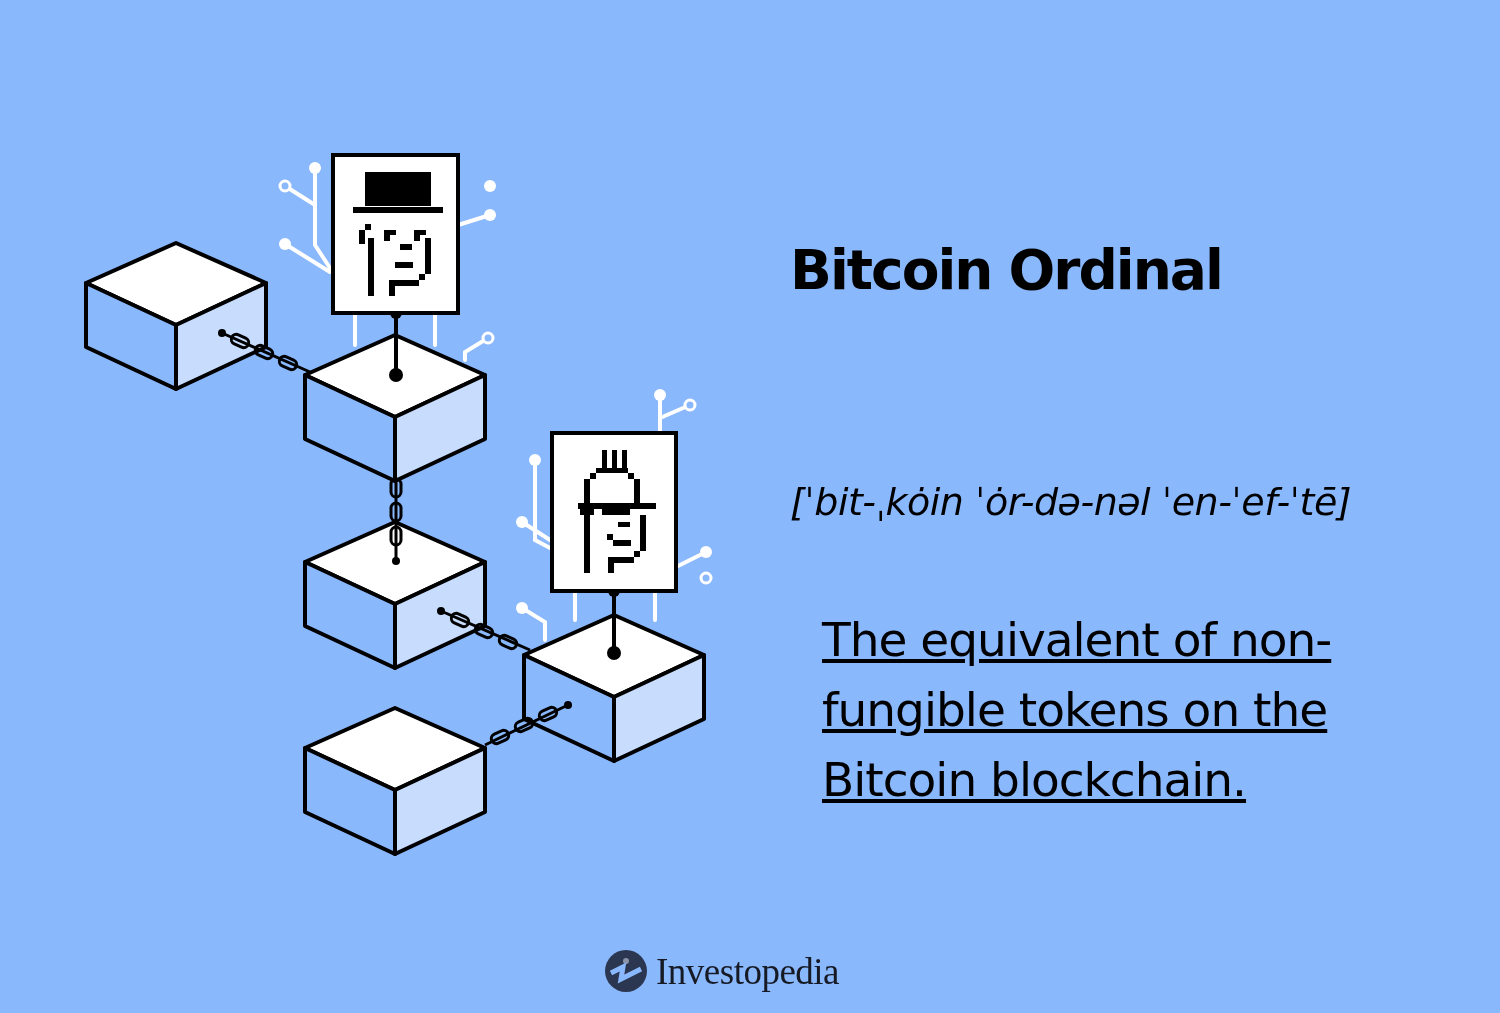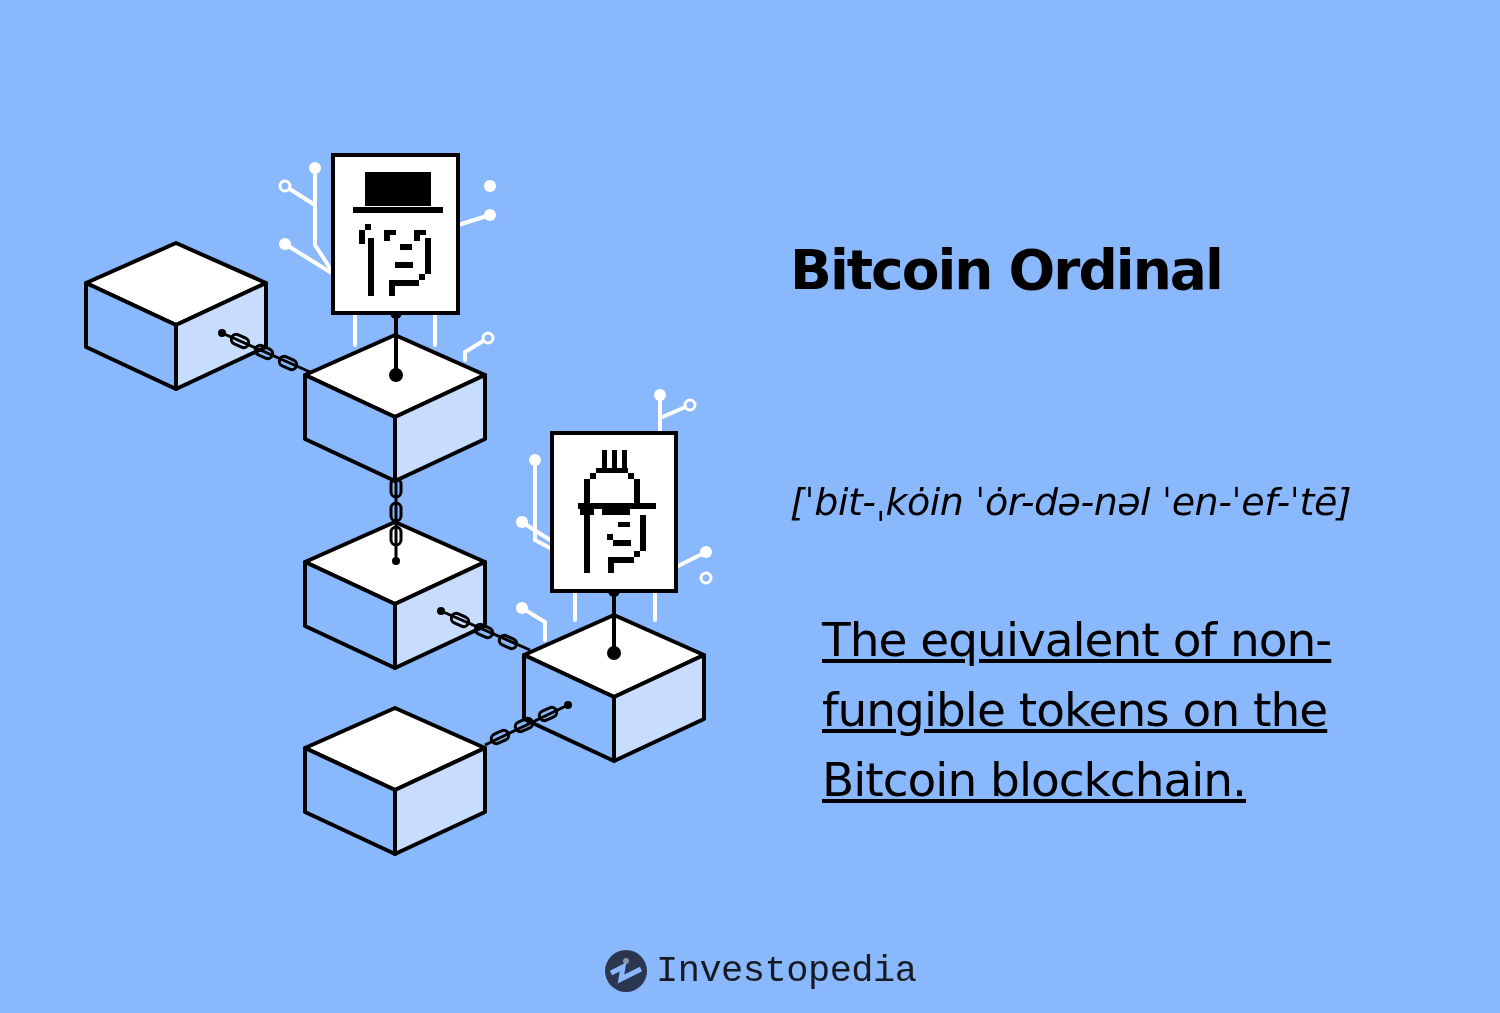--- a/index.html
+++ b/index.html
@@ -23,21 +23,21 @@
   .definition {
     position: absolute; left: 807px; top: 590px; width: 640px; margin: 15px;
     font-family: "DejaVu Sans", sans-serif; font-size: 47px; line-height: 70px;
     color: #000; letter-spacing: -1px; text-decoration: underline;
   }
   .brand {
     position: absolute; left: 604px; top: 945px; height: 52px;
     display: flex; align-items: center; gap: 8px;
   }
   .brand-name {
-    font-family: Liberation Mono, monospace; font-size: 37px; color: #161a24;
+    font-family: Liberation Serif, serif; font-size: 37px; color: #161a24;
     letter-spacing: -0.5px;
   }
 </style>
 </head>
 <body>
 
 <svg class="illustration" viewBox="0 0 760 900" width="760" height="900" xmlns="http://www.w3.org/2000/svg">
   <defs>
     <g id="cube">
 

